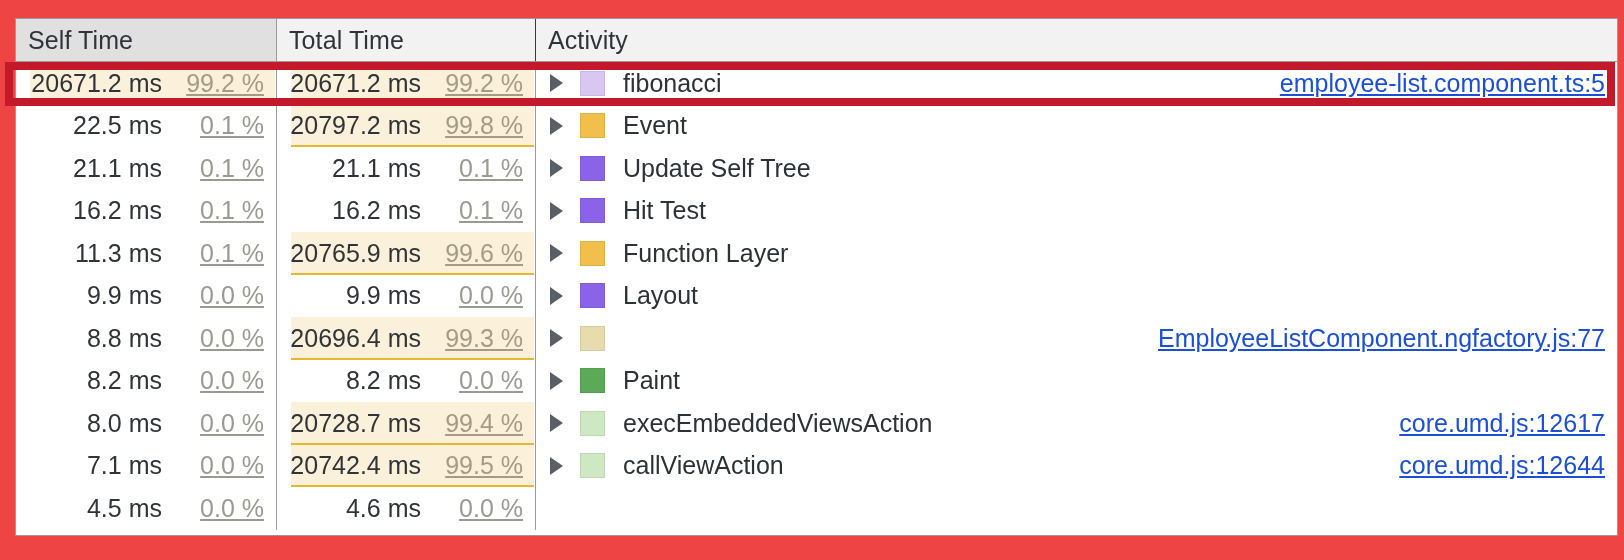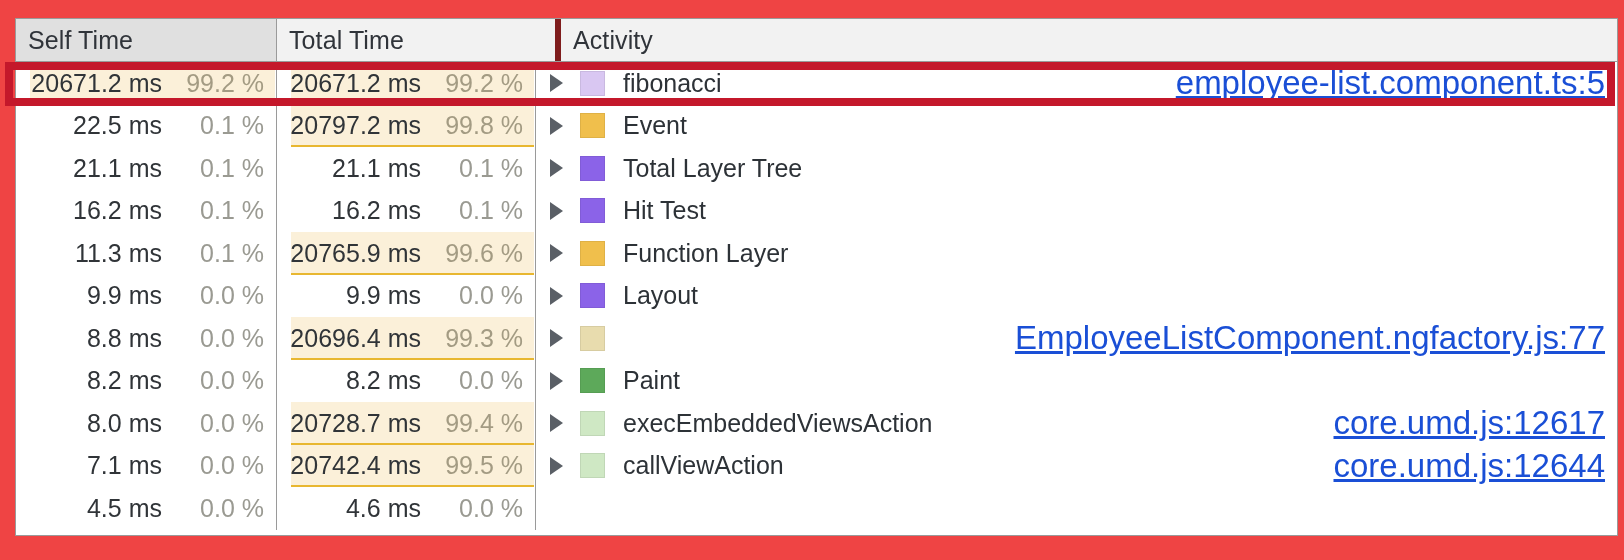--- a/index.html
+++ b/index.html
@@ -44,21 +44,21 @@
     display: flex;
     align-items: center;
     font-size: 25px;
     color: #30343a;
     letter-spacing: 0.1px;
     padding-left: 12px;
     background: #f2f2f2;
   }
   .th.sorted { background: #e0e0e0; }
   .th.col-self  { width: 261px; border-right: 1px solid #9a9a9a; }
-  .th.col-total { width: 284px; border-right: 6px solid #7f1d1d; }
+  .th.col-total { width: 259px; border-right: 1px solid #7f1d1d; }
   .th.col-act   { flex: 1 1 auto; }
 
   
   .tbody { position: relative; }
 
   .trow {
     display: flex;
     height: 42.5px;
     box-sizing: border-box;
     background: #ffffff;
@@ -105,20 +105,21 @@
     white-space: nowrap;
   }
   .pct {
     position: relative;
     font-size: 25px;
     color: #9a9a92;
     white-space: nowrap;
     width: 96px;
     text-align: right;
     margin-left: 6px;
+    text-decoration: underline;
   }
   .cell.hl .pct { color: #a39b83; }
 
   
   .disclosure {
     width: 0; height: 0;
     border-left: 13px solid #5a5f66;
     border-top: 9px solid transparent;
     border-bottom: 9px solid transparent;
     margin-left: 14px;
@@ -134,21 +135,21 @@
   }
   .aname {
     font-size: 25px;
     color: #2d3237;
     margin-left: 18px;
     white-space: nowrap;
     flex: 0 0 auto;
   }
   .spacer { flex: 1 1 auto; }
   .srclink {
-    font-size: 33px;
+    font-size: 25px;
     color: #1a4fd6;
     text-decoration: underline;
     white-space: nowrap;
     margin-right: 12px;
     cursor: pointer;
   }
 
   
   .redbox {
     position: absolute;
@@ -235,21 +236,21 @@
           </div>
           <div class="cell col-total">
             <div class="numwrap">
               <span class="ms">21.1 ms</span>
               <span class="pct">0.1 %</span>
             </div>
           </div>
           <div class="cell col-act">
             <span class="disclosure"></span>
             <span class="swatch" style="background: rgb(139, 99, 232);"></span>
-            <span class="aname">Total Layer Tree</span>
+            <span class="aname">Update Self Tree</span>
             <span class="spacer"></span>
           </div>
         </div>
         <div class="trow">
           <div class="cell col-self">
             <div class="numwrap">
               <span class="ms">16.2 ms</span>
               <span class="pct">0.1 %</span>
             </div>
           </div>

